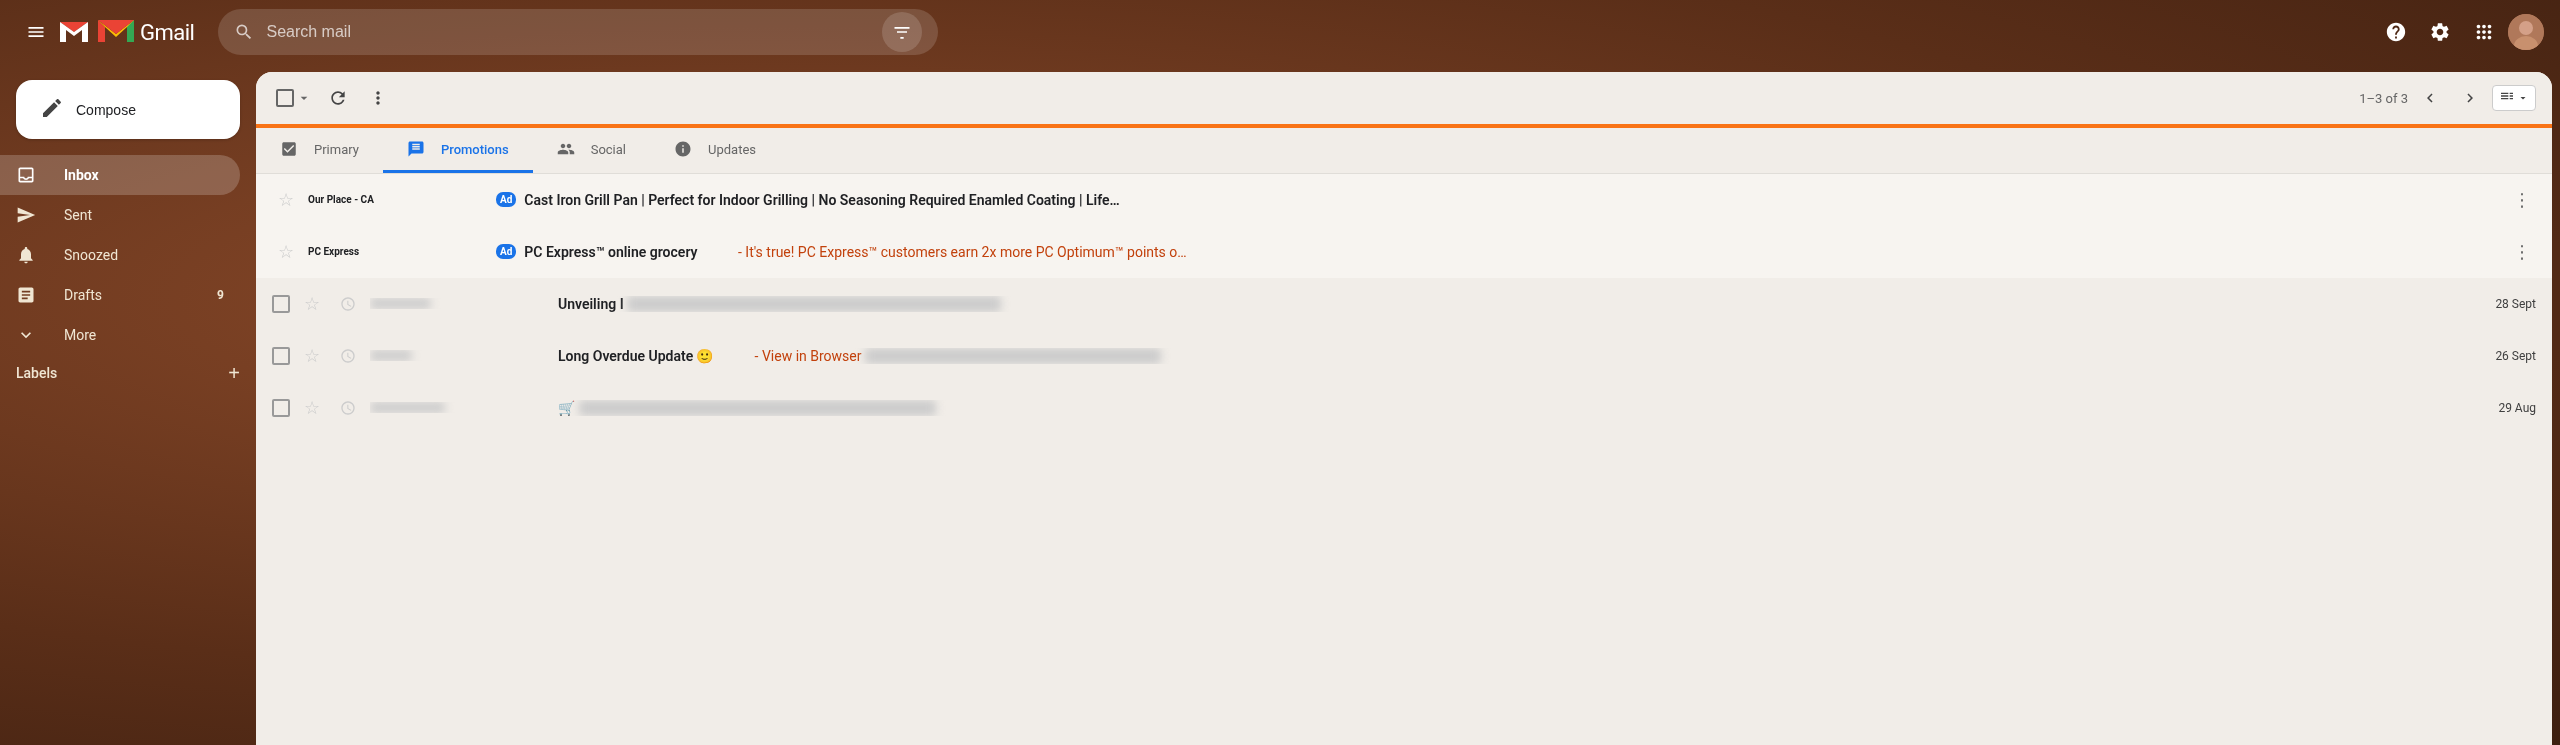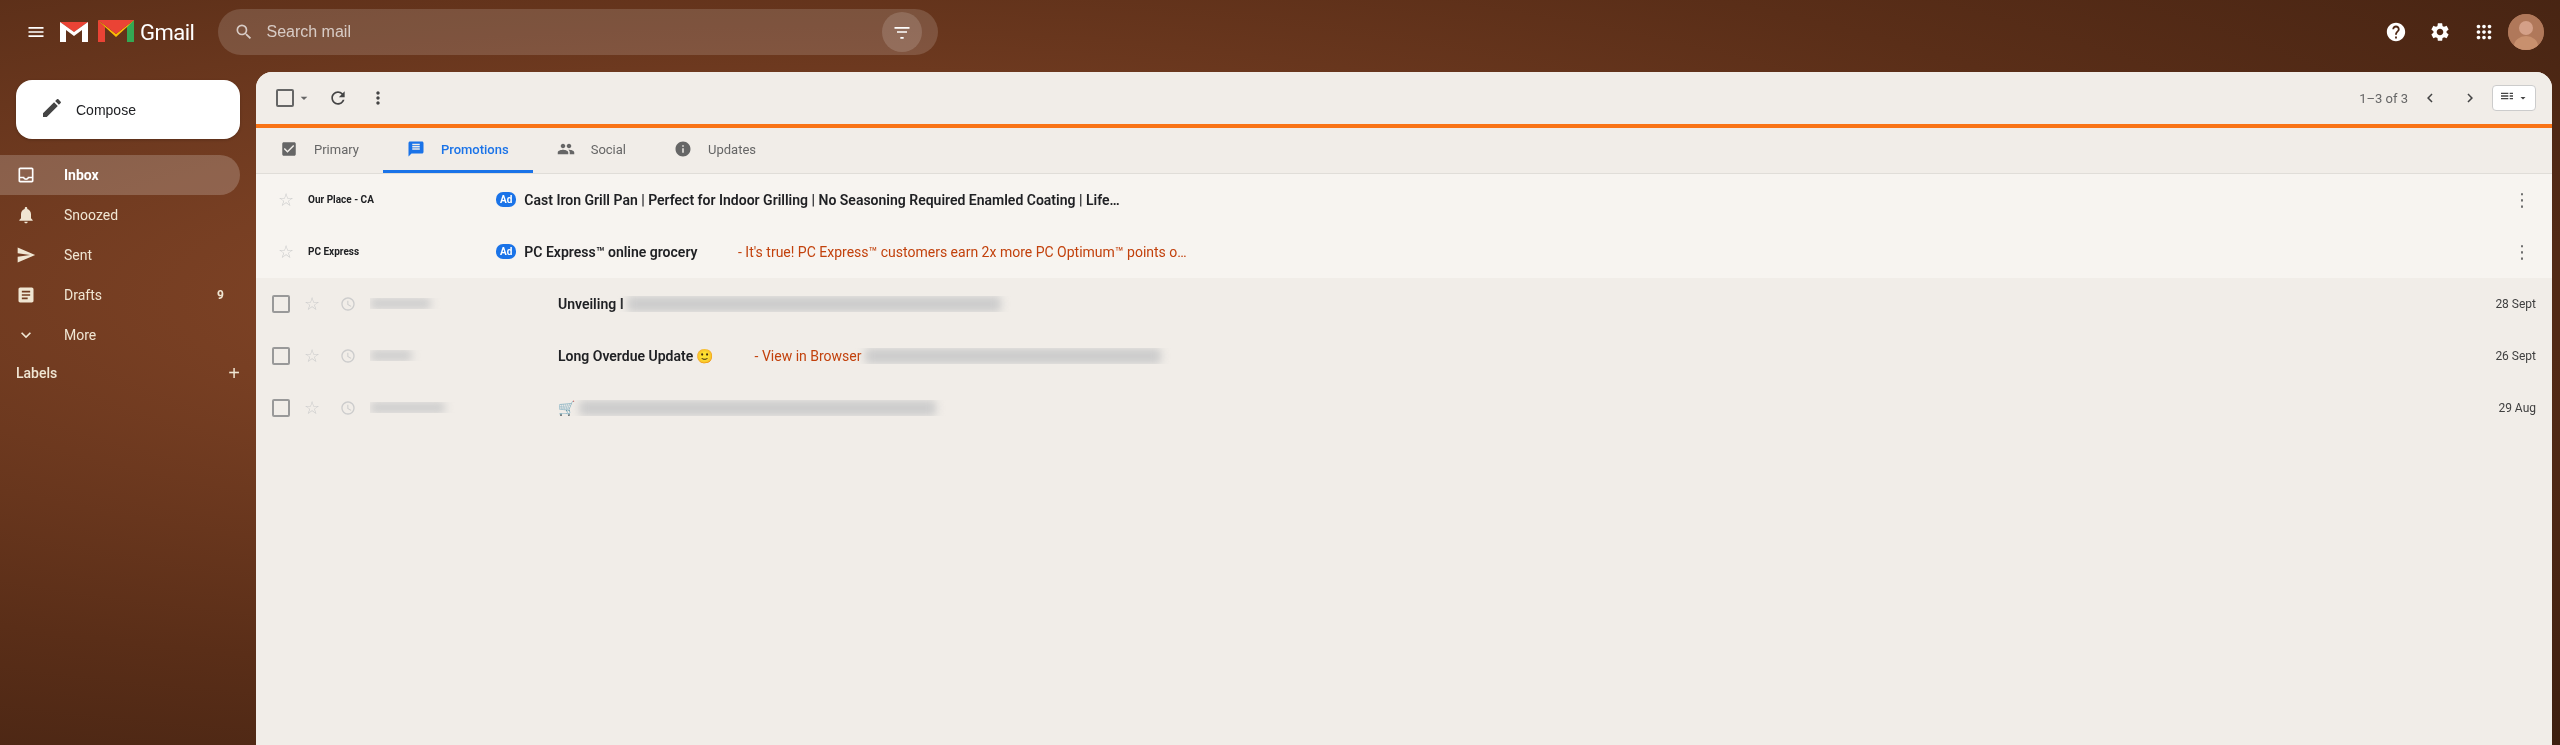--- a/index.html
+++ b/index.html
@@ -449,33 +449,33 @@
         <svg width="20" height="20" viewBox="0 0 24 24" fill="currentColor">
           <path d="M19 3H5c-1.1 0-2 .9-2 2v14c0 1.1.9 2 2 2h14c1.1 0 2-.9 2-2V5c0-1.1-.9-2-2-2zm0 16H5v-3h3.56c.69 1.19 1.97 2 3.45 2s2.75-.81 3.45-2H19v3zm0-5h-4.99c0 1.1-.9 1.99-2 1.99S10 15.1 10 14H5V5h14v9z"></path>
         </svg>
       </span>
       <span>Inbox</span>
     </div>
 
     <div class="nav-item">
       <span class="nav-icon">
         <svg width="20" height="20" viewBox="0 0 24 24" fill="currentColor">
-          <path d="M12 22c1.1 0 2-.9 2-2h-4c0 1.1.9 2 2 2zm6-6v-5c0-3.07-1.64-5.64-4.5-6.32V4c0-.83-.67-1.5-1.5-1.5s-1.5.67-1.5 1.5v.68C7.63 5.36 6 7.92 6 11v5l-2 2v1h16v-1l-2-2z"></path>
+          <path d="M2.01 21L23 12 2.01 3 2 10l15 2-15 2z"></path>
         </svg>
       </span>
-      <span>Snoozed</span>
+      <span>Sent</span>
     </div>
 
     <div class="nav-item">
       <span class="nav-icon">
         <svg width="20" height="20" viewBox="0 0 24 24" fill="currentColor">
-          <path d="M2.01 21L23 12 2.01 3 2 10l15 2-15 2z"></path>
+          <path d="M12 22c1.1 0 2-.9 2-2h-4c0 1.1.9 2 2 2zm6-6v-5c0-3.07-1.64-5.64-4.5-6.32V4c0-.83-.67-1.5-1.5-1.5s-1.5.67-1.5 1.5v.68C7.63 5.36 6 7.92 6 11v5l-2 2v1h16v-1l-2-2z"></path>
         </svg>
       </span>
-      <span>Sent</span>
+      <span>Snoozed</span>
     </div>
 
     <div class="nav-item">
       <span class="nav-icon">
         <svg width="20" height="20" viewBox="0 0 24 24" fill="currentColor">
           <path d="M19 3H5c-1.1 0-2 .9-2 2v14c0 1.1.9 2 2 2h14c1.1 0 2-.9 2-2V5c0-1.1-.9-2-2-2zm-5 14H7v-2h7v2zm3-4H7v-2h10v2zm0-4H7V7h10v2z"></path>
         </svg>
       </span>
       <span>Drafts</span>
       <span class="count">9</span>

